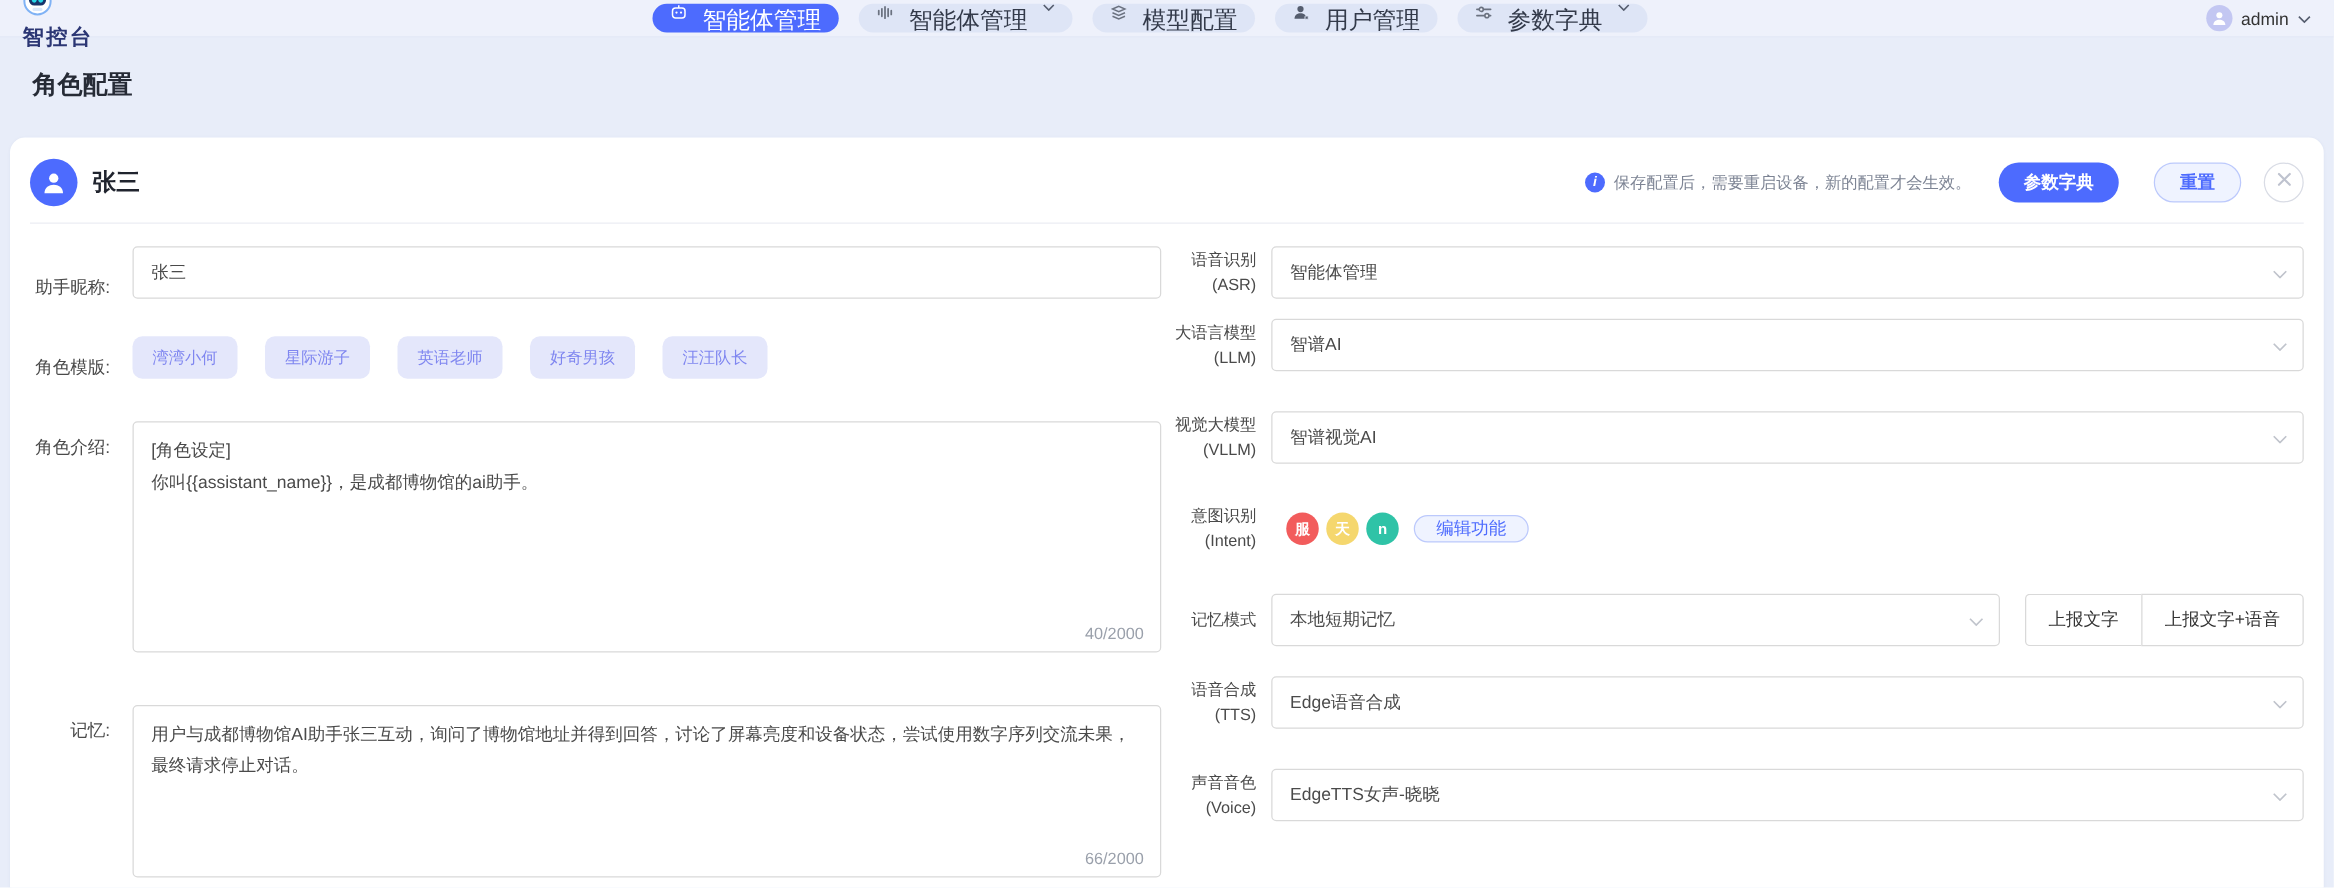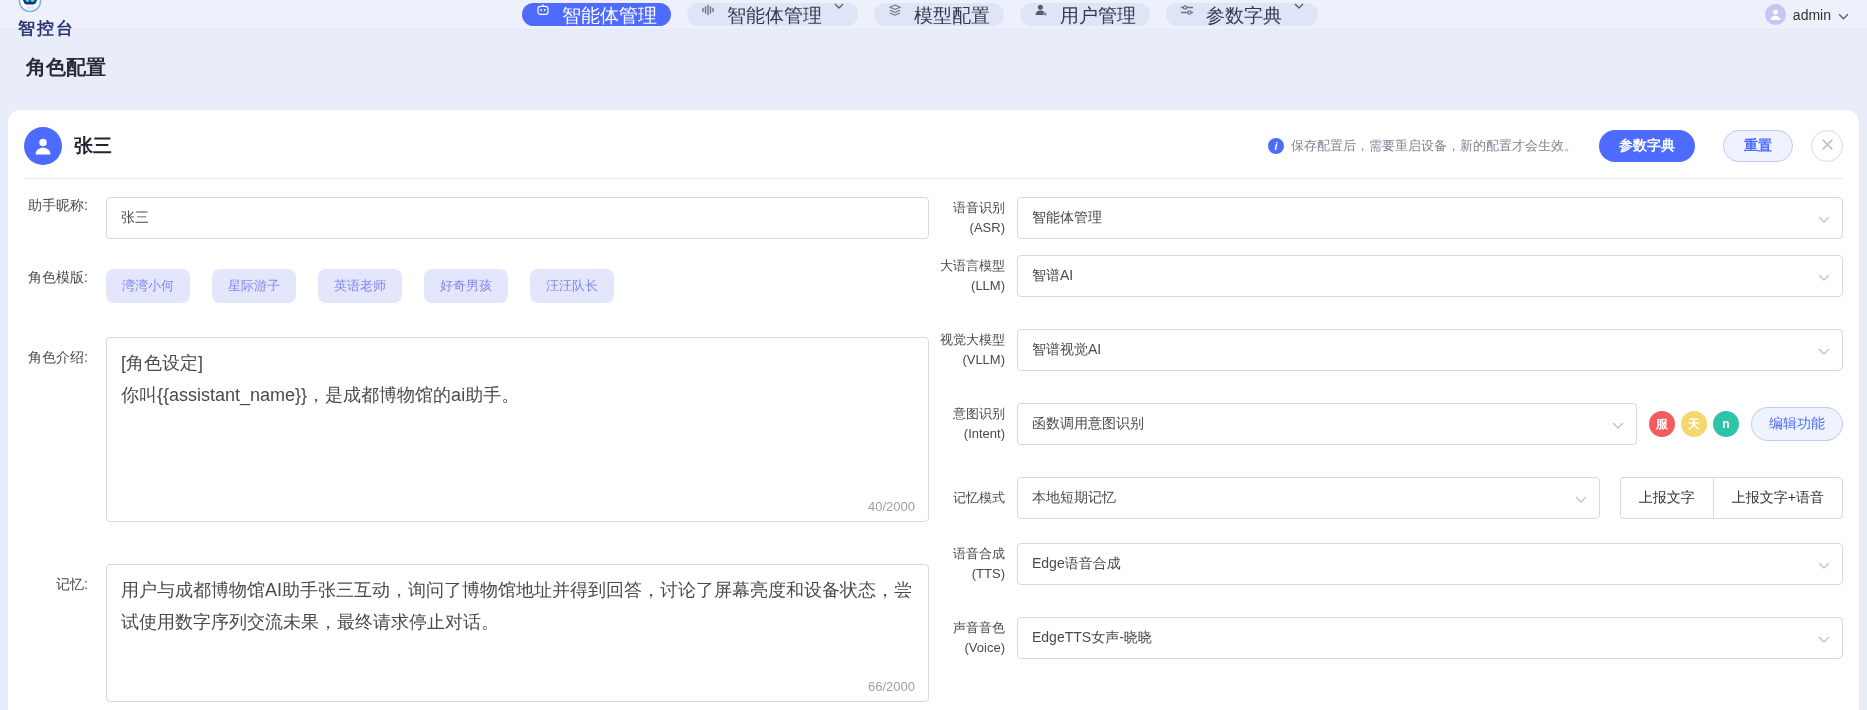--- a/index.html
+++ b/index.html
@@ -63,41 +63,41 @@
   }
   .btn-close {
     width:32px; height:32px; border-radius:50%; background:#fff; border:1px solid #d9dce5;
     margin-left:18px; cursor:pointer; display:flex; align-items:center; justify-content:center;
   }
   .card-divider { border-bottom:1px solid #ebedf3; margin-top:12px; }
   
   .form { display:flex; padding-top:18px; }
   .col-left { width:905px; flex:none; }
   .col-right { flex:1; margin-left:10px; min-width:0; }
-  .l-row { display:flex; align-items:flex-start; }
+  .l-row { display:flex; align-items:flex-end; }
   .l-row.top { align-items:flex-start; }
   .l-label {
     width:64px; margin-right:18px; flex:none; text-align:right;
     font-size:14px; color:#4a4a4a;
   }
   .l-row.top .l-label { padding-top:12px; }
   .text-input {
     flex:1; height:42px; border:1px solid #d9d9d9; border-radius:4px;
     padding:0 14px; font-size:14px; color:#4a4a4a; outline:none; font-family:inherit;
     background:#fff;
   }
   .chips { display:flex; gap:22px; flex:1; }
   .chip {
     height:34px; line-height:34px; padding:0 16px; border-radius:8px;
     background:#e4e7fb; color:#7f86f0; font-size:13px; cursor:pointer; white-space:nowrap;
   }
   .ta-wrap { position:relative; flex:1; }
   .textarea {
     width:100%; border:1px solid #d9d9d9; border-radius:4px; resize:none;
-    padding:10px 14px 26px 14px; font-size:18px; line-height:1.75; color:#4a4a4a;
+    padding:10px 14px 26px 14px; font-size:14px; line-height:1.75; color:#4a4a4a;
     font-family:inherit; outline:none; display:block; background:#fff;
   }
   .ta-intro { height:185px; }
   .ta-memory { height:138px; }
   .counter {
     position:absolute; right:14px; bottom:8px; font-size:13px; color:#9aa0ab;
     background:#fff; padding-left:6px;
   }
   .mb30{margin-bottom:30px}.mb34{margin-bottom:34px}.mb42{margin-bottom:42px}
   
@@ -116,21 +116,21 @@
   .sel-val { white-space:nowrap; overflow:hidden; text-overflow:ellipsis; }
   .badges { display:flex; gap:6px; margin:0 12px; flex:none; }
   .badge {
     width:26px; height:26px; border-radius:50%; color:#fff; font-size:12px;
     display:flex; align-items:center; justify-content:center; cursor:pointer; font-weight:bold;
   }
   .badge-red { background:#f25c5c; }
   .badge-yellow { background:#f5d76e; }
   .badge-teal { background:#2fc3a7; }
   .btn-edit {
-    height:34px; border-radius:17px; background:#eff3ff; border:1px solid #bcc9fc;
+    height:22px; border-radius:17px; background:#eff3ff; border:1px solid #bcc9fc;
     color:#4d6bfe; font-size:14px; padding:0 17px; cursor:pointer; flex:none; font-family:inherit;
   }
   .seg-group { display:flex; margin-left:20px; flex:none; }
   .seg-btn {
     height:42px; background:#fff; border:1px solid #d9d9d9; font-size:14px; color:#333;
     padding:0 18px; cursor:pointer; font-family:inherit;text-align:right;
   }
   .seg-btn:first-child { border-radius:4px 0 0 4px; border-right:none; }
   .seg-btn:last-child { border-radius:0 4px 4px 0; }
   .rmb16{margin-bottom:16px}.rmb24{margin-bottom:24px}.rmb32{margin-bottom:32px}
@@ -357,28 +357,20 @@
               </svg>
           </span>
         </div>
       </div>
 
       <div class="r-row rmb32">
         <div class="r-label">
           <span>意图识别</span>
           <span>(Intent)</span>
         </div>
-        <div class="select">
-          <span class="sel-val">函数调用意图识别</span>
-          <span>
-            <svg width="12" height="7" viewBox="0 0 12 7" fill="none" stroke="#c0c4cc" stroke-width="1.4">
-                <polyline points="1,1 6,6 11,1"></polyline>
-              </svg>
-          </span>
-        </div>
         <div class="badges">
           <div class="badge badge-red">服</div>
           <div class="badge badge-yellow">天</div>
           <div class="badge badge-teal">n</div>
         </div>
         <button class="btn-edit">编辑功能</button>
       </div>
 
       <div class="r-row rmb24">
         <div class="r-label">

